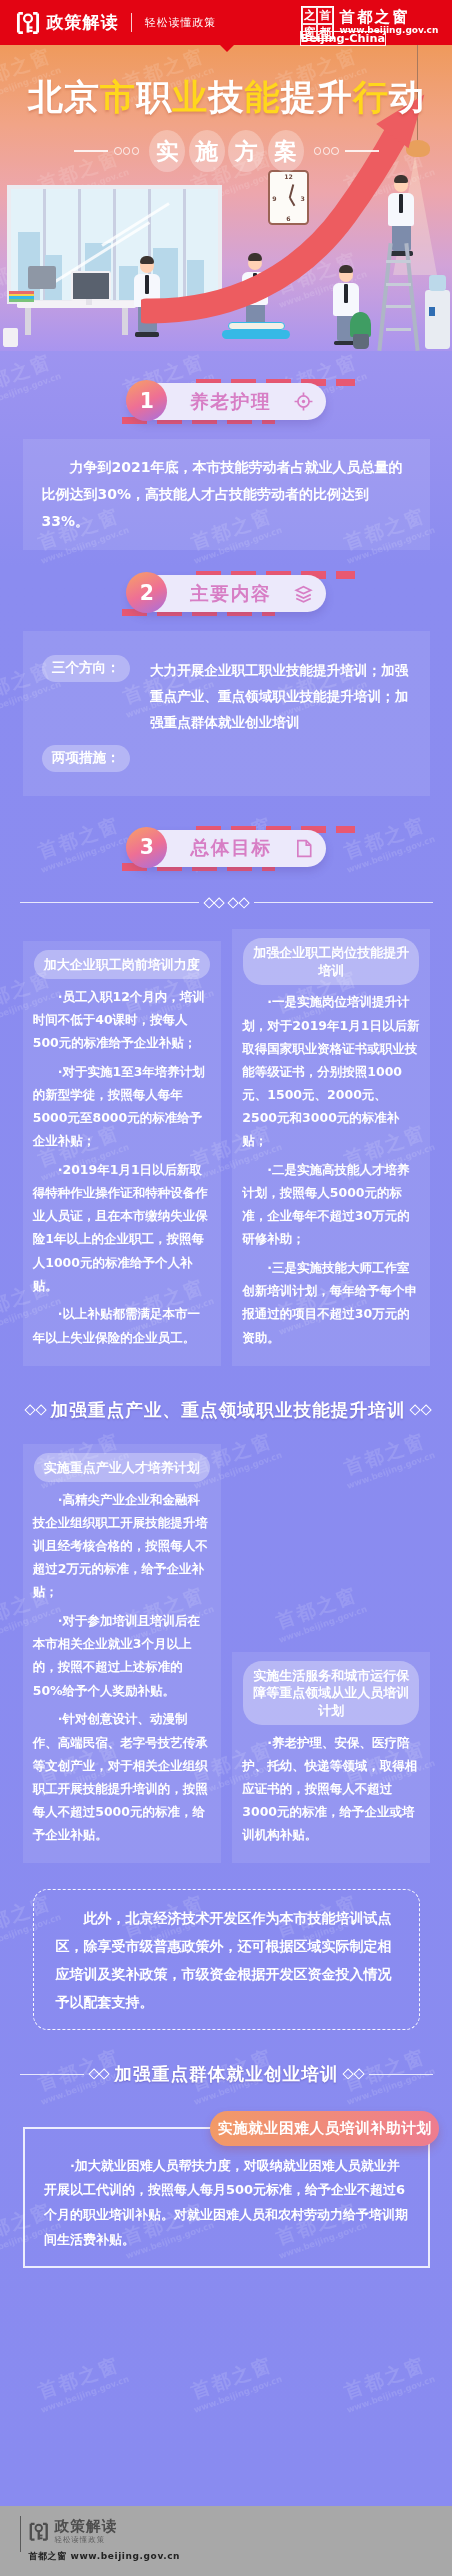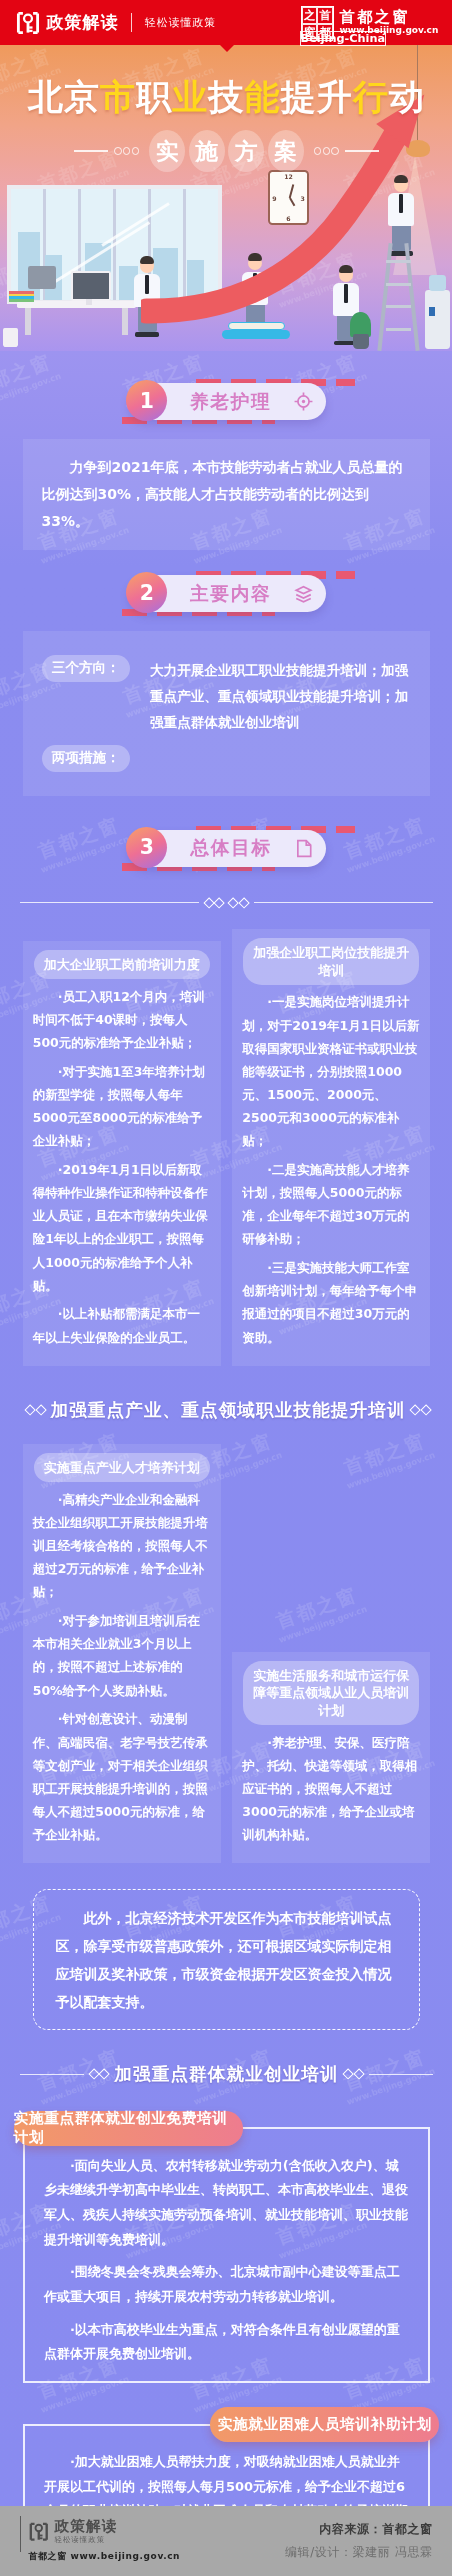--- a/index.html
+++ b/index.html
@@ -456,26 +456,20 @@
             <i></i>
           </span>
         <span class="tt">加强重点群体就业创业培训</span>
         <span class="dd">
             <i></i>
             <i></i>
           </span>
         <span class="ln"></span>
       </div>
 
-      <div class="plan pl">
-        <div class="plan-banner">实施重点群体就业创业免费培训计划</div>
-        <p>·面向失业人员、农村转移就业劳动力(含低收入农户)、城乡未继续升学初高中毕业生、转岗职工、本市高校毕业生、退役军人、残疾人持续实施劳动预备培训、就业技能培训、职业技能提升培训等免费培训。</p>
-        <p>·围绕冬奥会冬残奥会筹办、北京城市副中心建设等重点工作或重大项目，持续开展农村劳动力转移就业培训。</p>
-        <p>·以本市高校毕业生为重点，对符合条件且有创业愿望的重点群体开展免费创业培训。</p>
-      </div>
 
       <div class="plan pr">
         <div class="plan-banner">实施就业困难人员培训补助计划</div>
         <p>·加大就业困难人员帮扶力度，对吸纳就业困难人员就业并开展以工代训的，按照每人每月500元标准，给予企业不超过6个月的职业培训补贴。对就业困难人员和农村劳动力给予培训期间生活费补贴。</p>
       </div>
 
     </div>
   </div>
 
   <div class="footer">
@@ -489,20 +483,16 @@
           <rect x="25" y="29" width="6" height="4" fill="#4d4d4d"></rect>
           <rect x="25" y="35" width="6" height="4" fill="#4d4d4d"></rect>
         </svg>
         <div>
           <div class="f-brand">政策解读</div>
           <div class="f-tag">轻松读懂政策</div>
         </div>
       </div>
       <div class="f-site">首都之窗 www.beijing.gov.cn</div>
     </div>
-    <div class="f-right">
-      <div class="f-src">内容来源：首都之窗</div>
-      <div class="f-credit">编辑/设计：梁建丽  冯思霖</div>
-    </div>
   </div>
 
 </div>
 
 
 </body></html>

